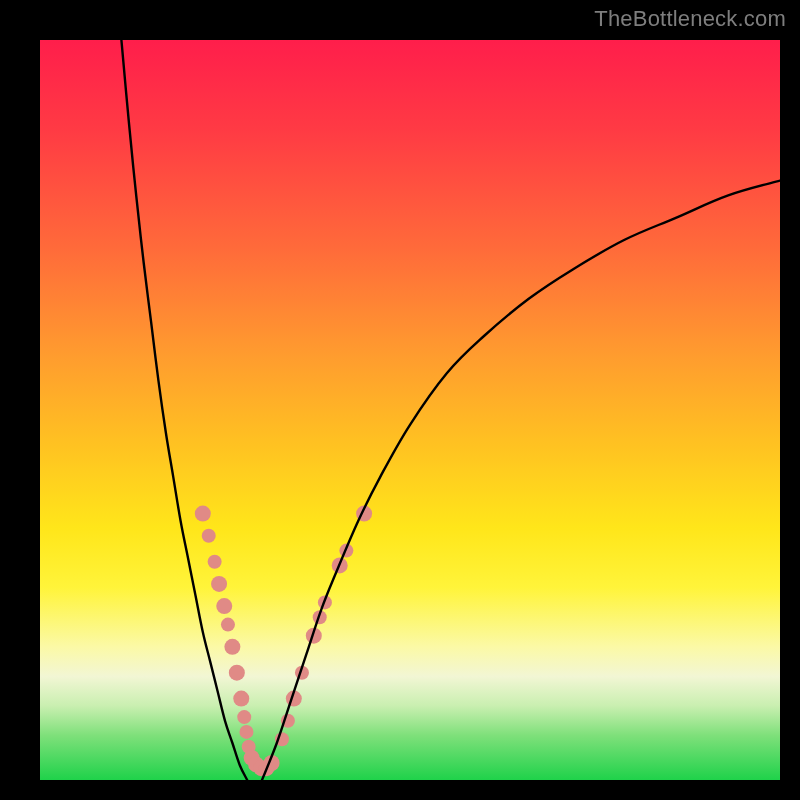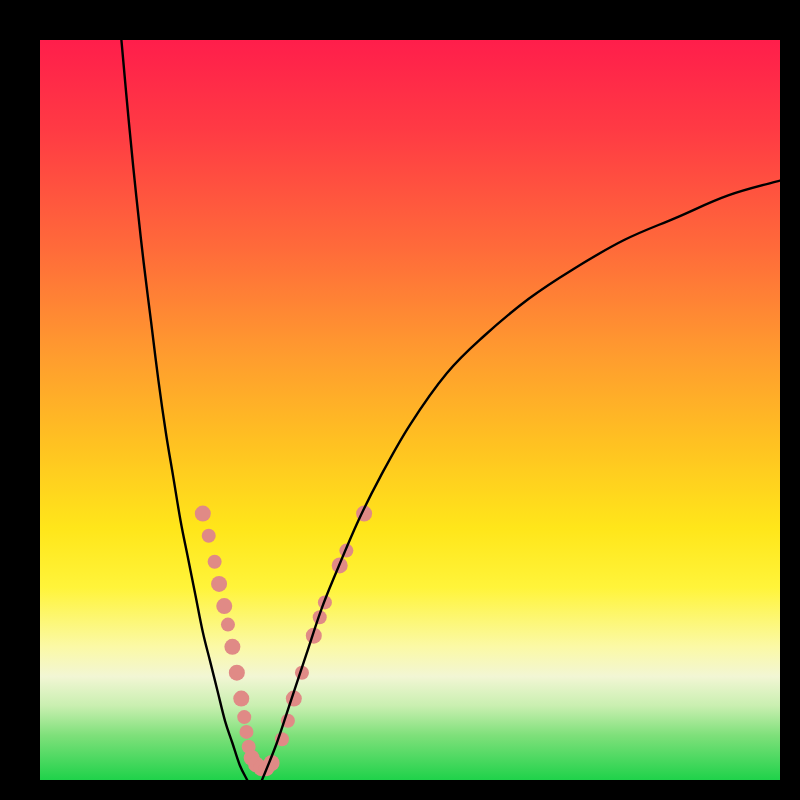--- a/index.html
+++ b/index.html
@@ -55,20 +55,21 @@
     position: absolute;
     top: 0; left: 0;
     width: 740px;
     height: 740px;
   }
 </style>
 </head>
 <body>
 
 <div class="frame">
+  <div class="watermark">TheBottleneck.com</div>
 
   <div class="plot-area">
     <svg class="curves" viewBox="0 0 740 740" preserveAspectRatio="none">
       <g id="marker-layer">
           <circle cx="162.80" cy="473.60" r="8" fill="#e08a86"></circle>
           <circle cx="168.72" cy="495.80" r="7" fill="#e08a86"></circle>
           <circle cx="174.64" cy="521.70" r="7" fill="#e08a86"></circle>
           <circle cx="179.08" cy="543.90" r="8" fill="#e08a86"></circle>
           <circle cx="184.26" cy="566.10" r="8" fill="#e08a86"></circle>
           <circle cx="187.96" cy="584.60" r="7" fill="#e08a86"></circle>

